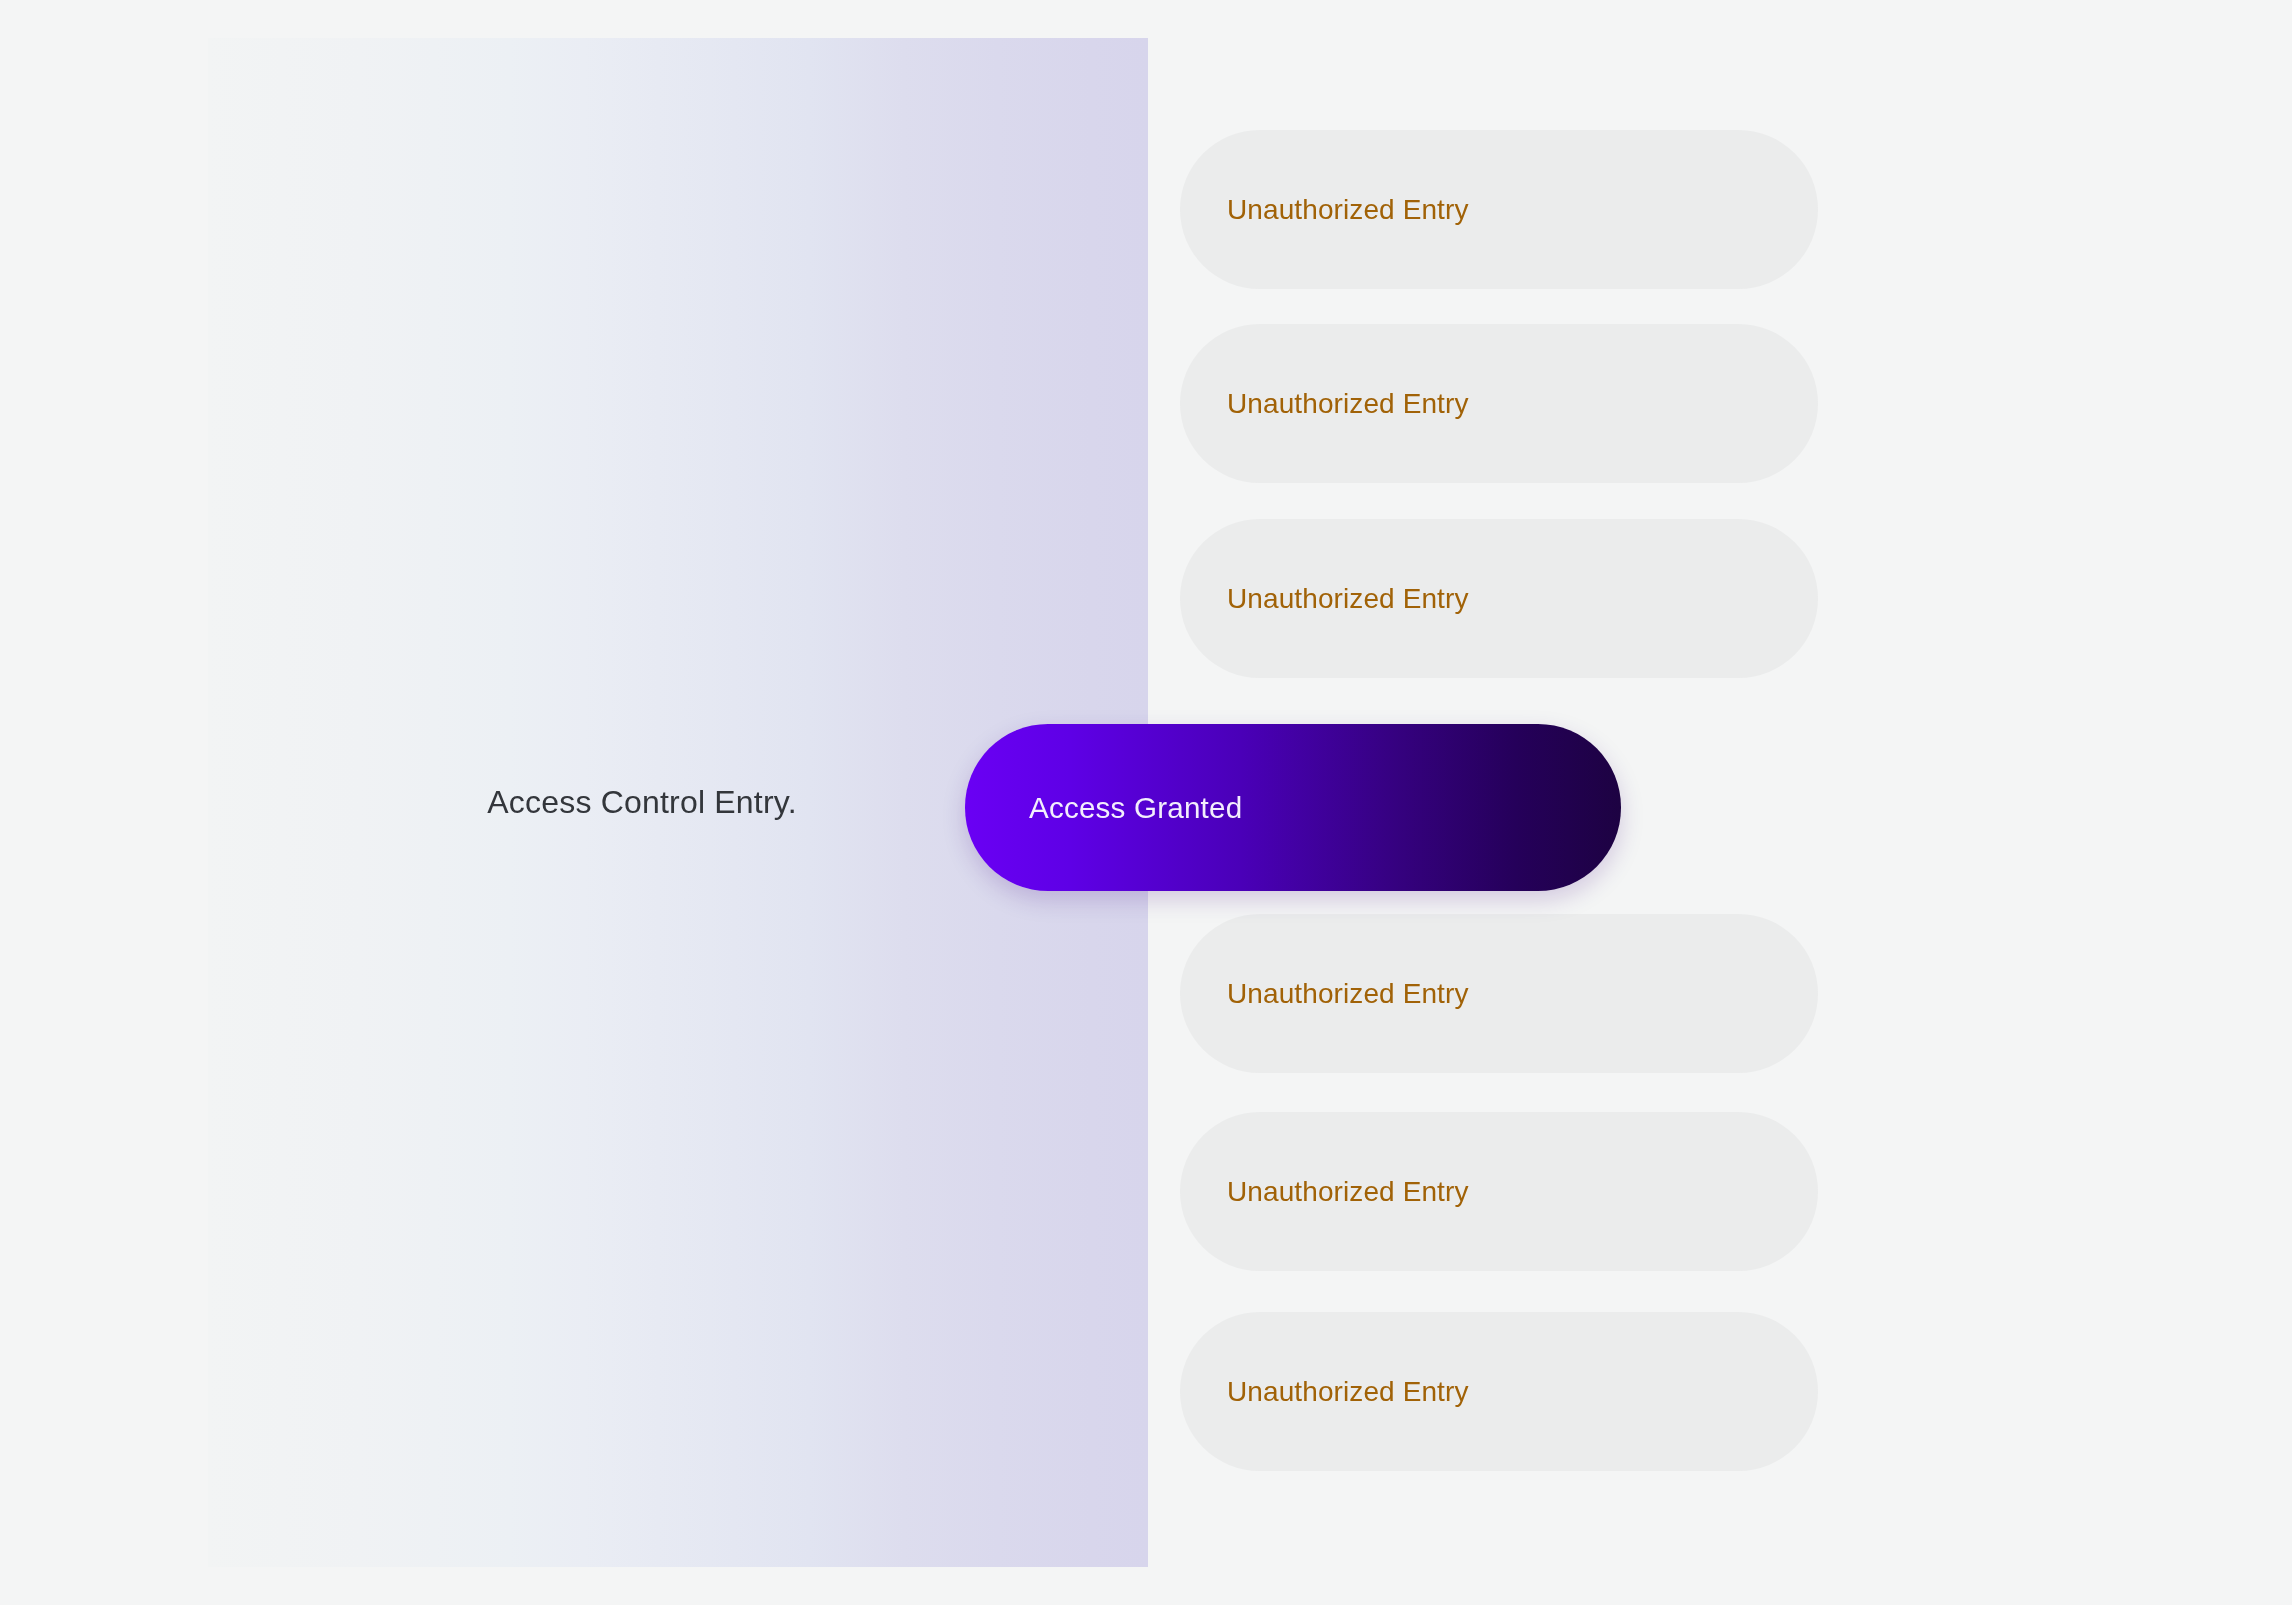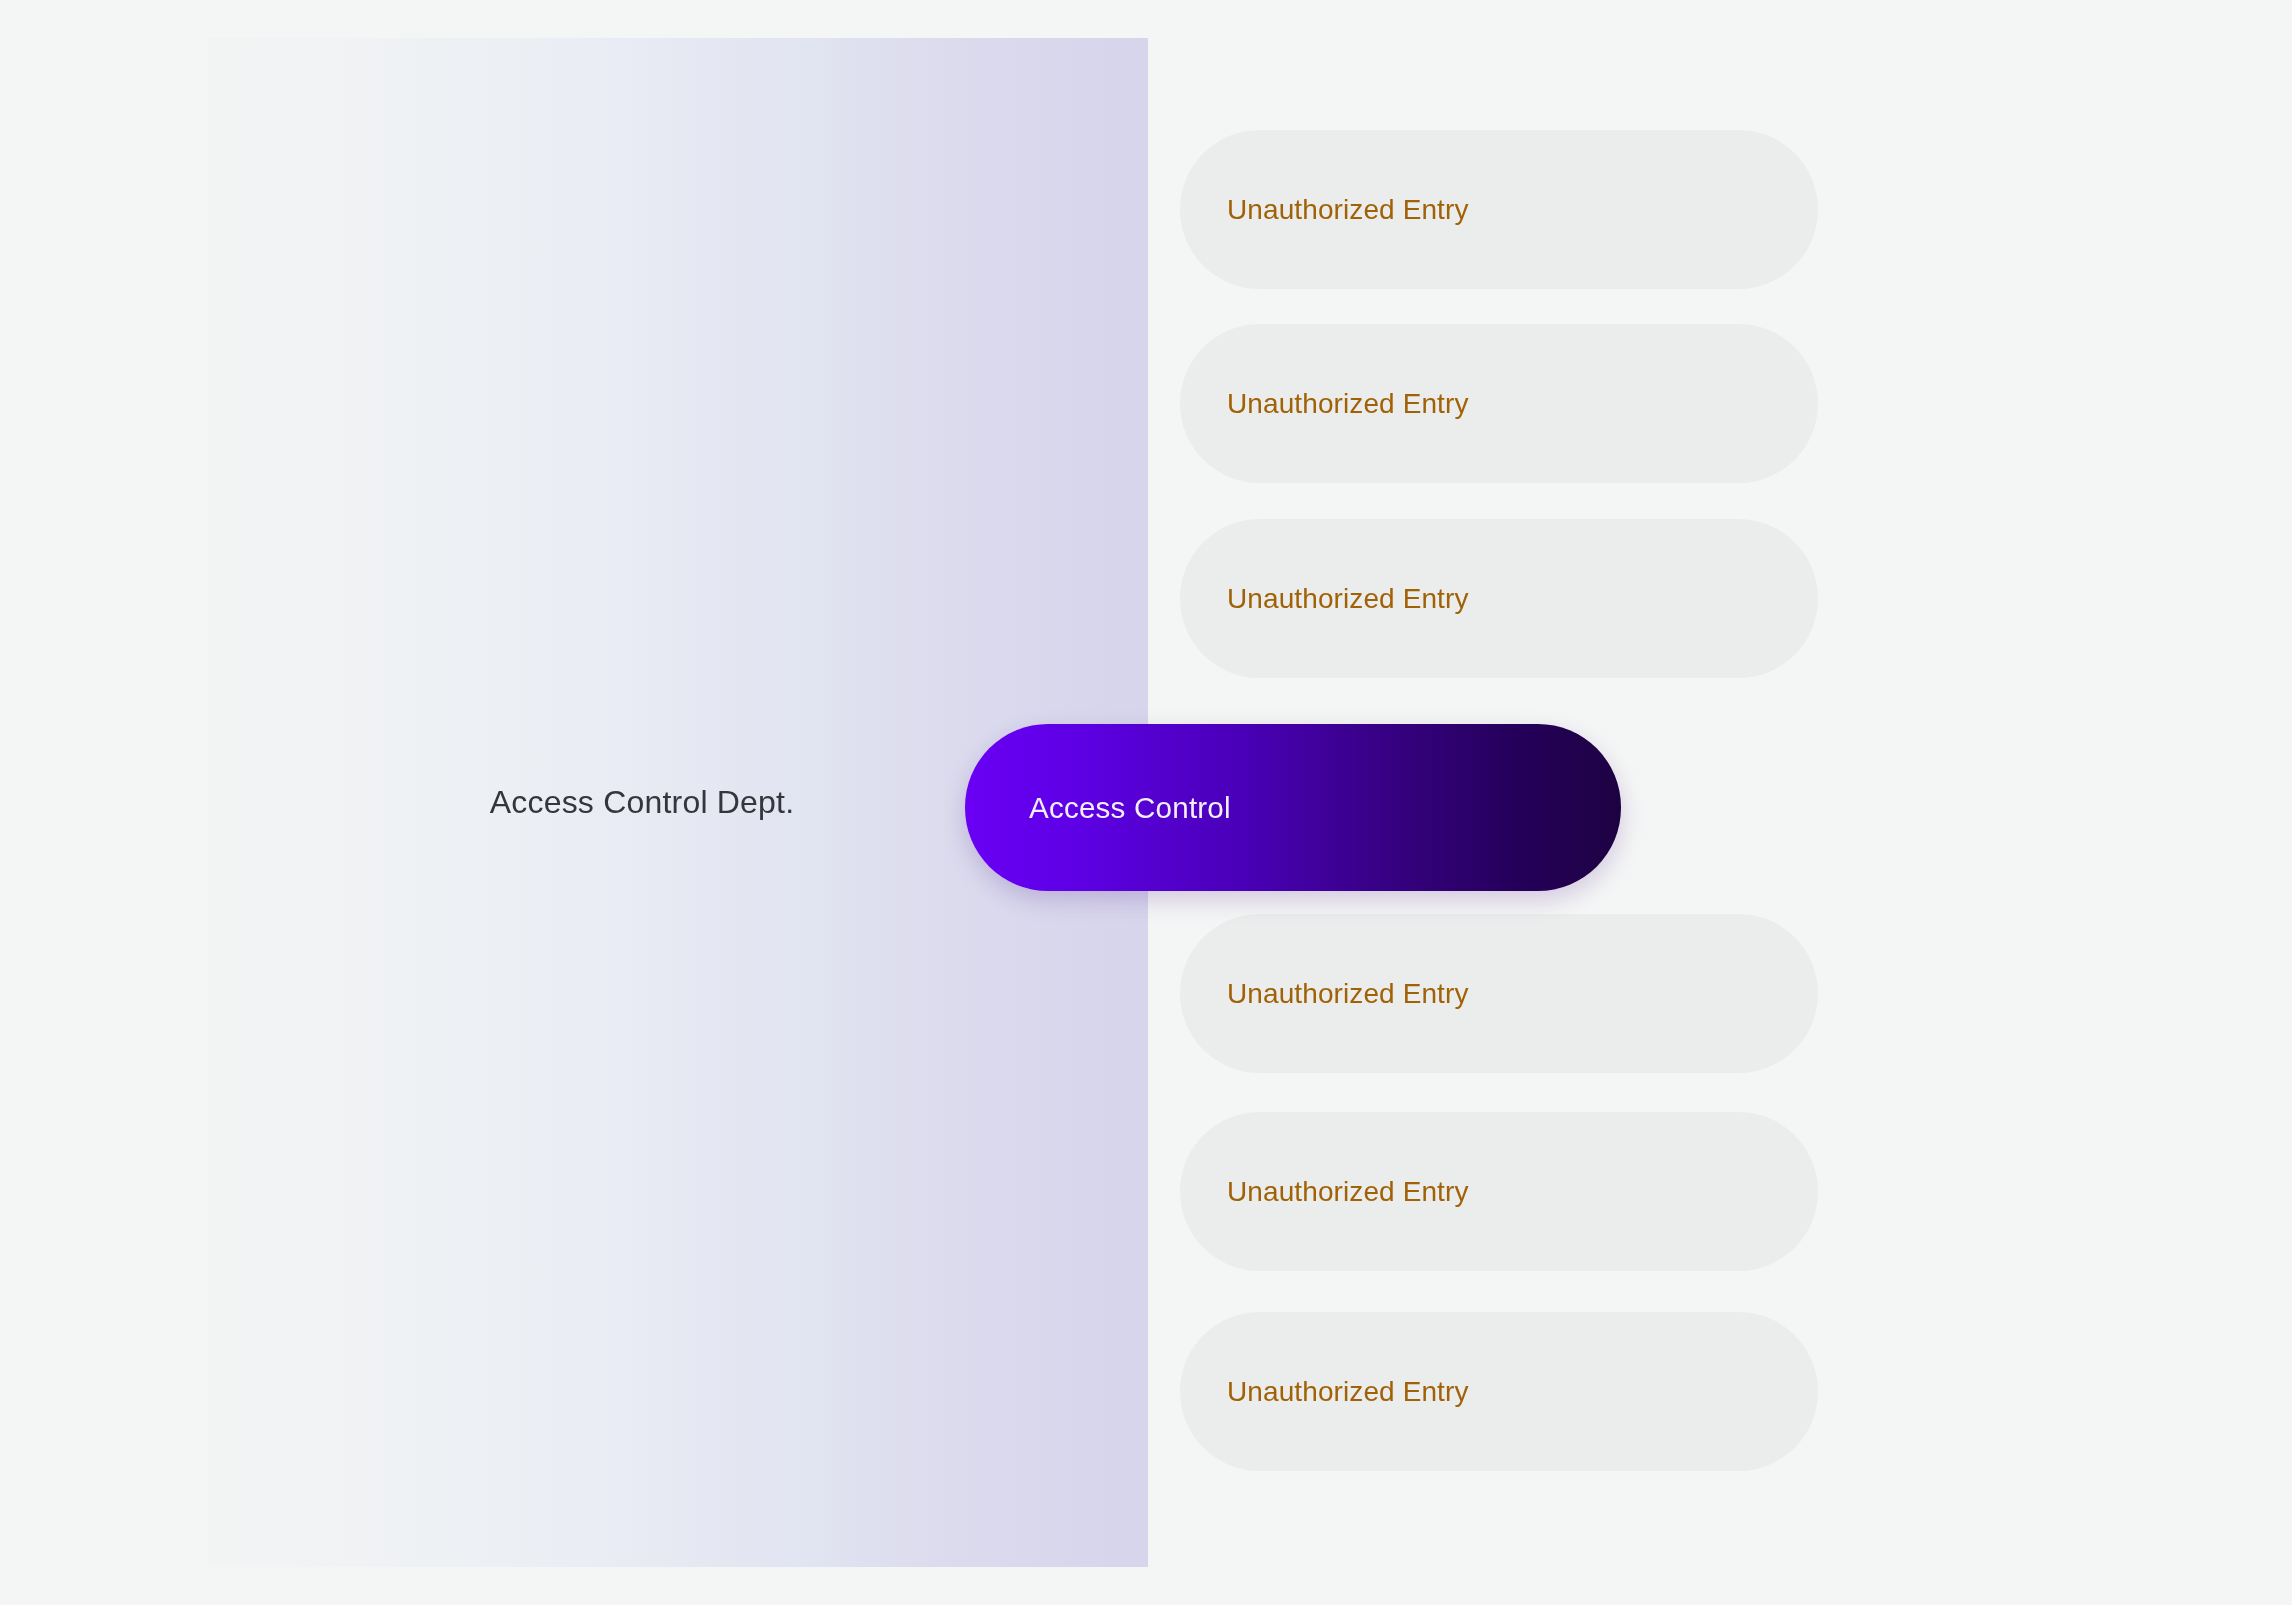--- a/index.html
+++ b/index.html
@@ -125,21 +125,21 @@
     letter-spacing: 0.2px;
     white-space: nowrap;
   }
 </style>
 </head>
 <body>
 
 <div id="stage">
 
   <div id="gradient-panel">
-    <div id="dept-label">Access Control Dept.</div>
+    <div id="dept-label">Access Control Entry.</div>
   </div>
 
   <div id="entry-list">
 
     <div class="entry-card c0">
       <span class="entry-card-label">Unauthorized Entry</span>
     </div>
 
     <div class="entry-card c1">
       <span class="entry-card-label">Unauthorized Entry</span>
@@ -157,17 +157,17 @@
       <span class="entry-card-label">Unauthorized Entry</span>
     </div>
 
     <div class="entry-card c5">
       <span class="entry-card-label">Unauthorized Entry</span>
     </div>
 
   </div>
 
   <div id="access-pill">
-    <span id="access-pill-label">Access Control</span>
+    <span id="access-pill-label">Access Granted</span>
   </div>
 
 </div>
 
 
 </body></html>

